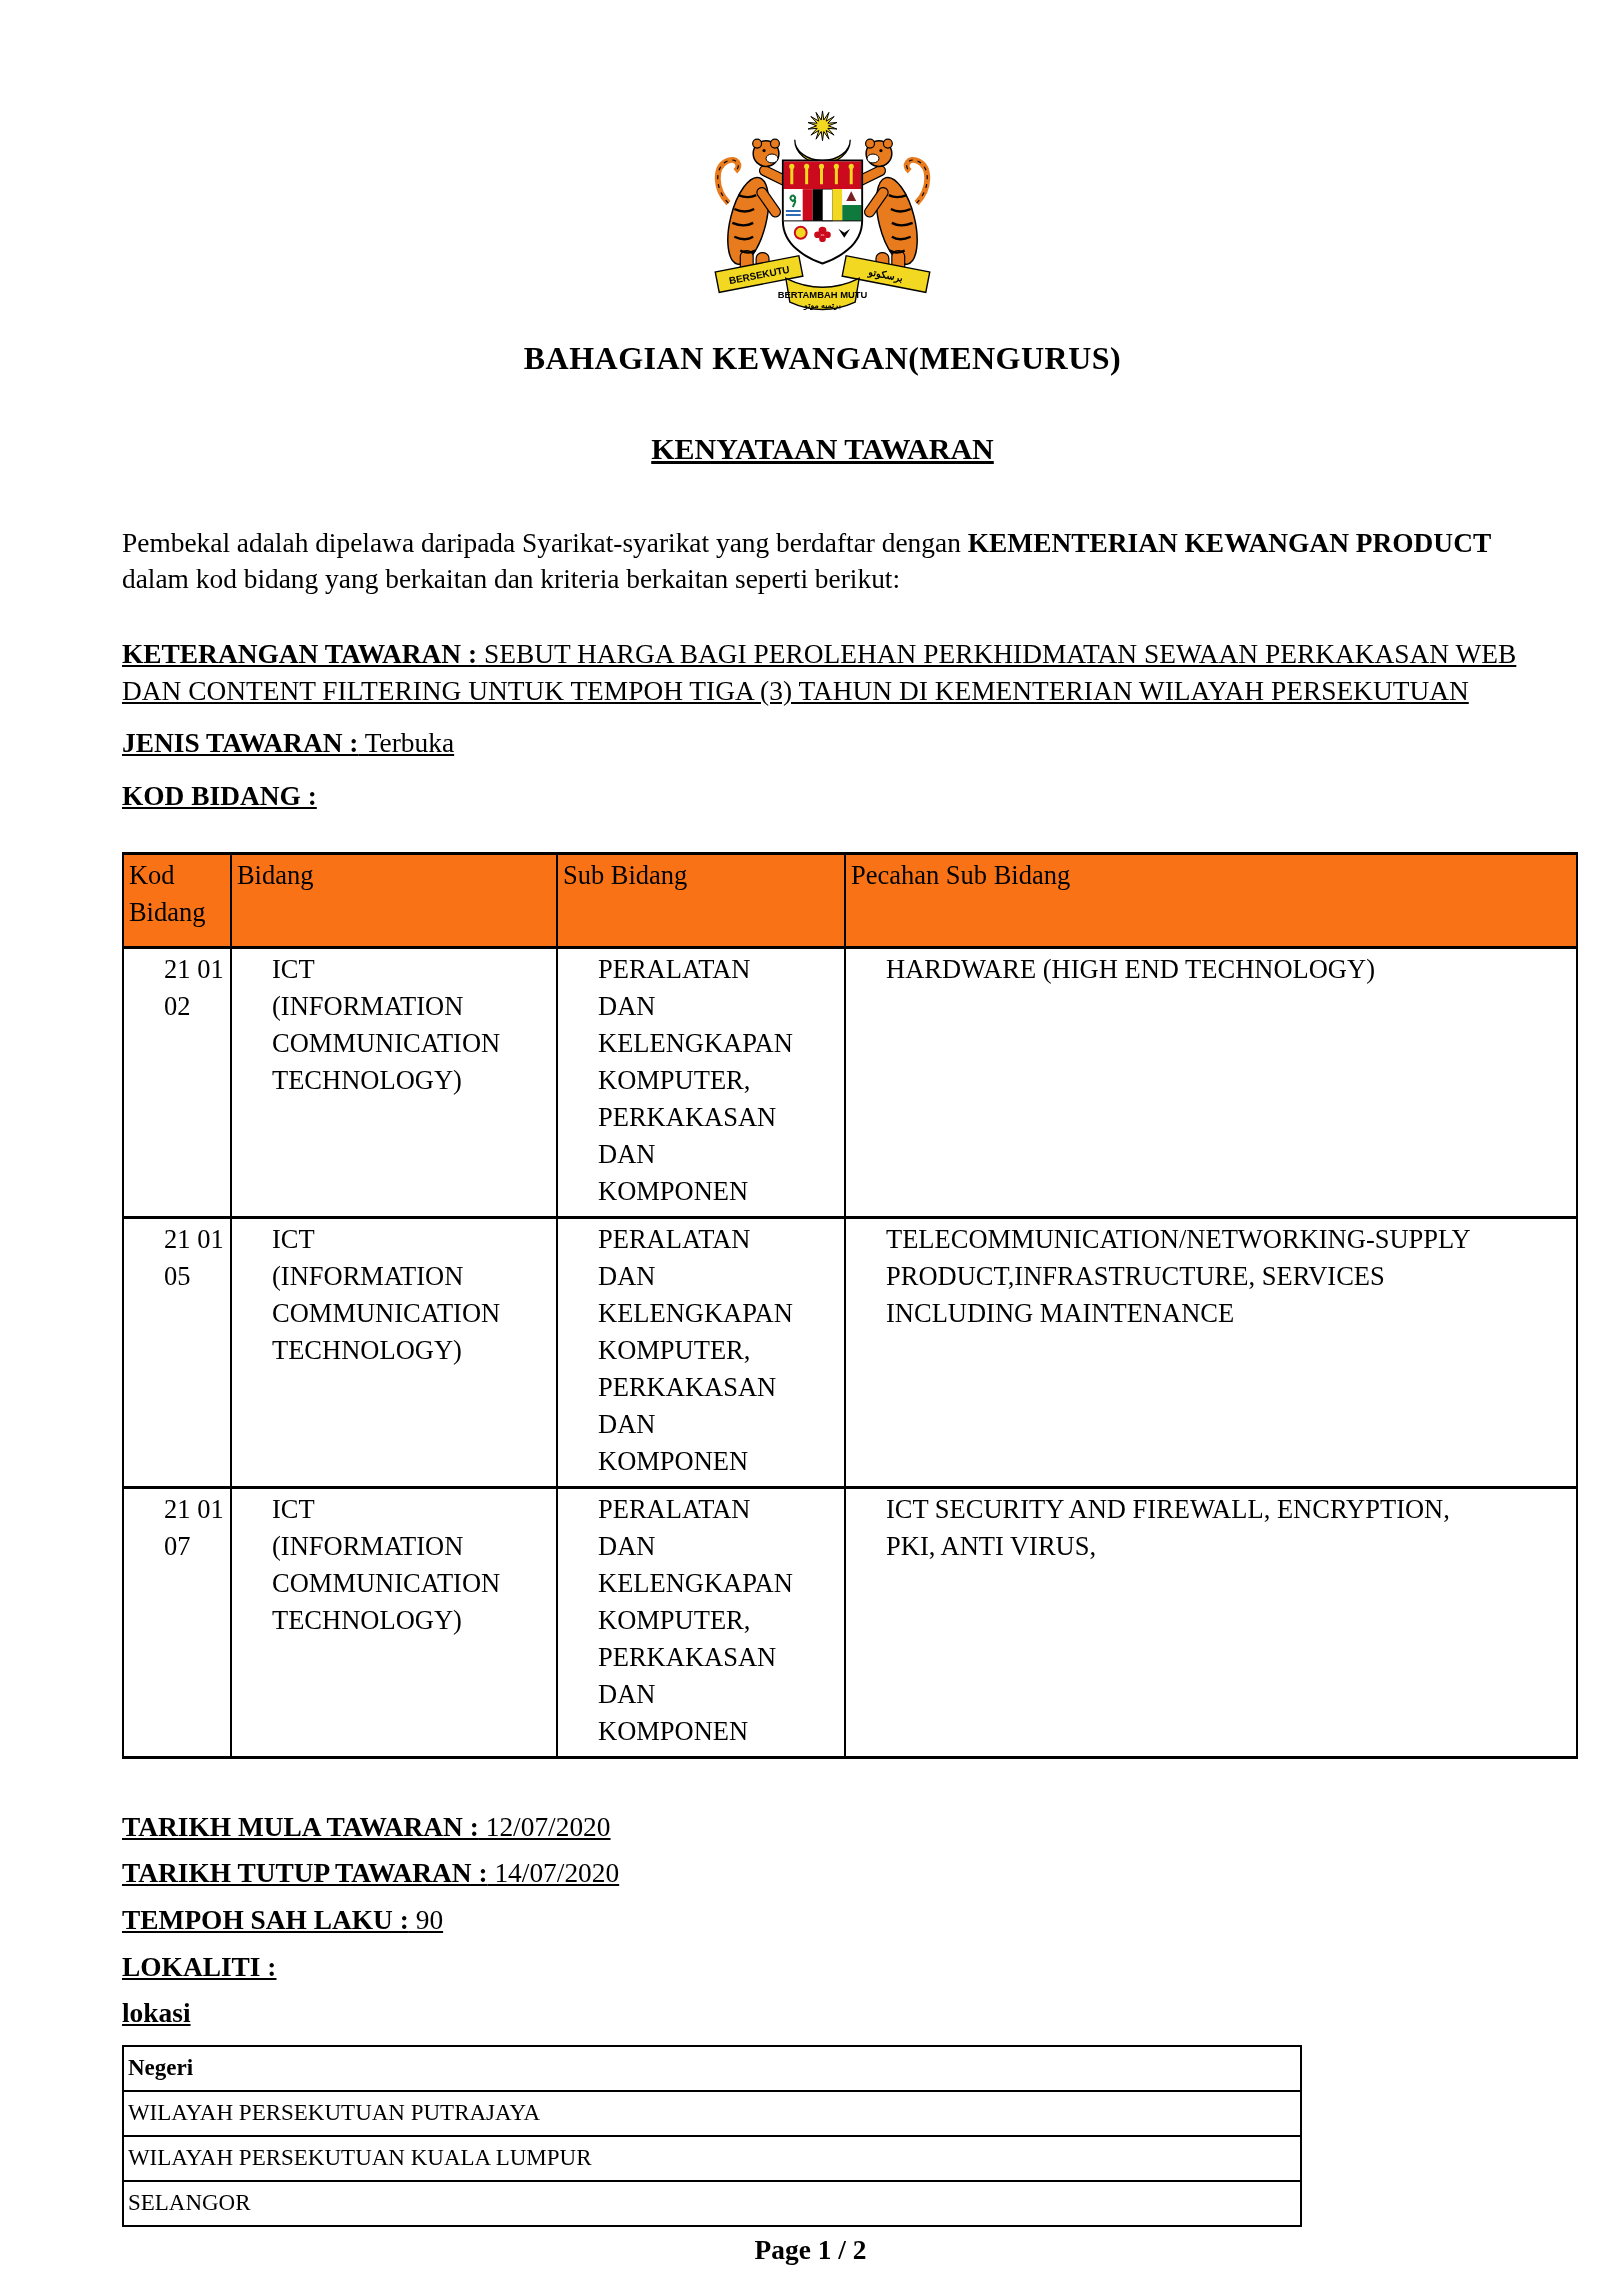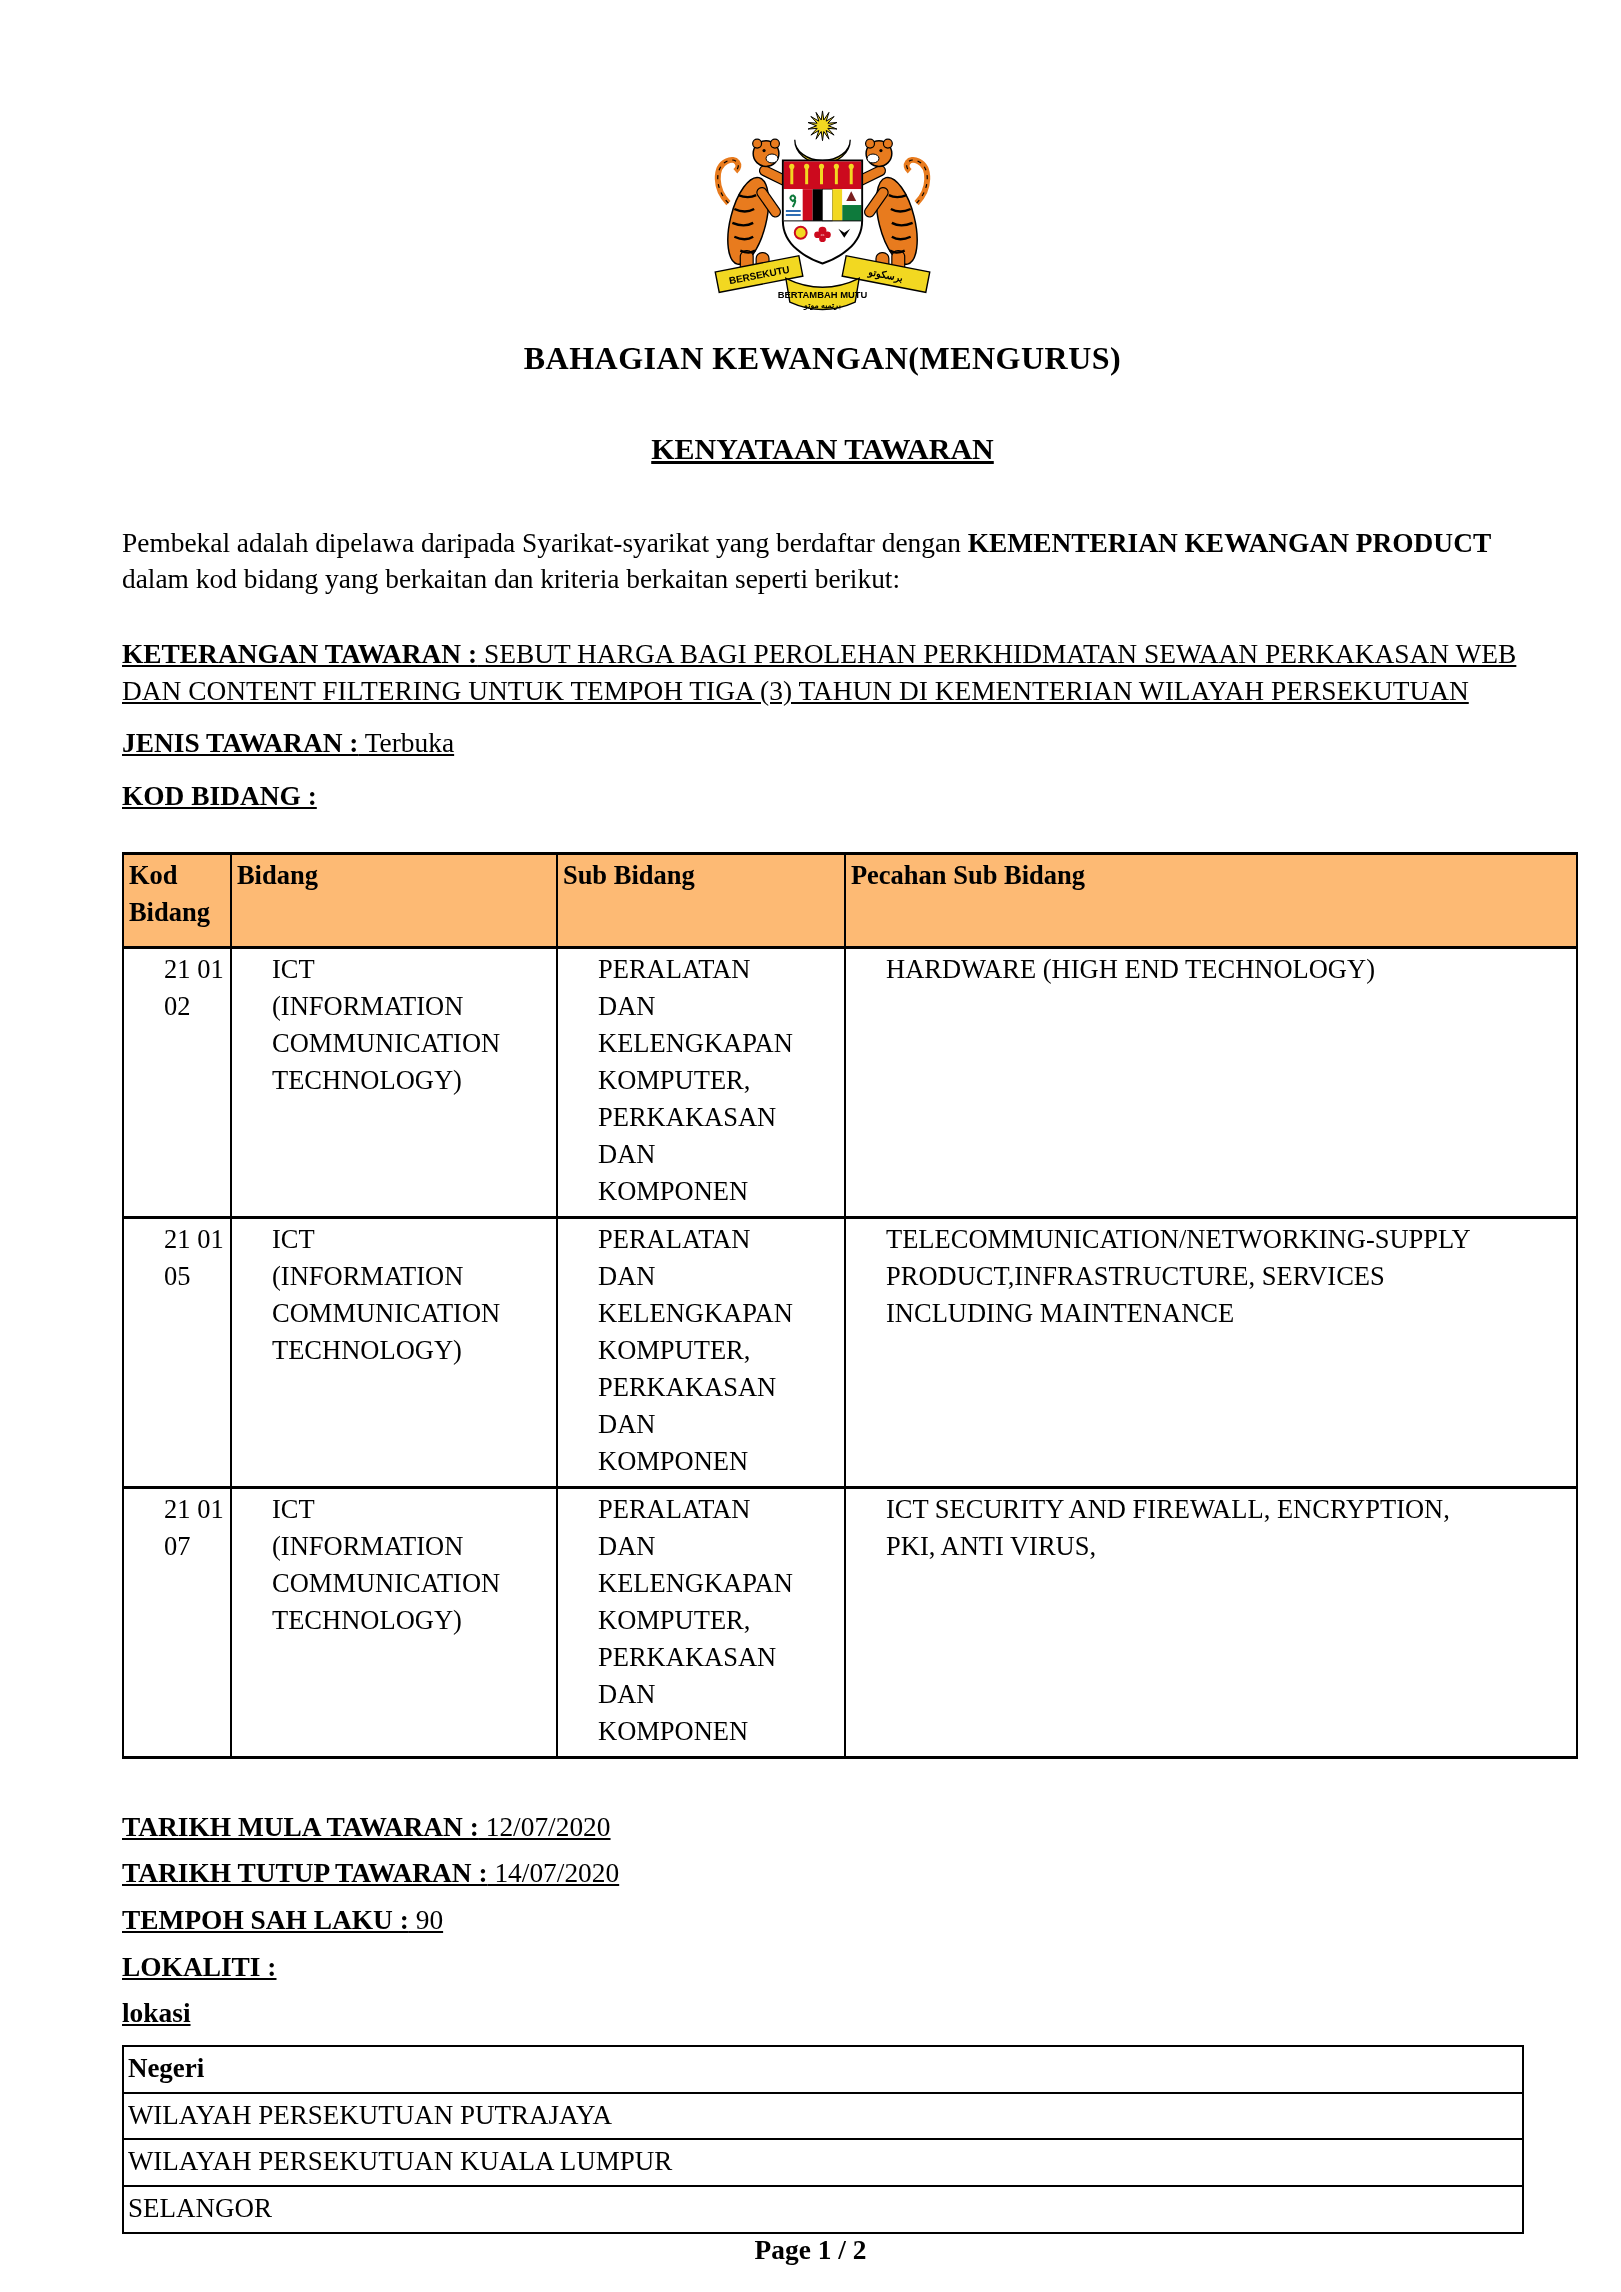--- a/index.html
+++ b/index.html
@@ -61,40 +61,40 @@
   table.main th, table.main td {
     border: 2px solid #000;
     border-top-width: 3.9px;
     border-bottom-width: 3.9px;
     vertical-align: top;
     text-align: left;
     padding: 2px 3.9px 5.9px 4.9px;
     overflow: hidden;
   }
   table.main th {
-    background: #fdba74;
-    font-weight: bold;
+    background: #f97316;
+    font-weight: normal;
     height: 94px;
   }
   table.main td { white-space: pre-line; padding-left: 40px; }
   .col-kod     { width: 108px; }
   .col-bidang  { width: 326px; }
   .col-sub     { width: 288px; }
   .col-pecahan { width: 732px; }
 
   
   .dates { margin-top: 53px; font-size: 27.4px; }
   .dates .detail-line { margin-bottom: 15.7px; line-height: 31px; }
 
   
   table.lokasi {
     margin-top: 7.8px;
     border-collapse: collapse;
-    width: 1402px;
-    font-size: 27px;
+    width: 1180px;
+    font-size: 23px;
   }
   table.lokasi th, table.lokasi td {
     border: 2.9px solid #000;
     text-align: left;
     vertical-align: middle;
     padding: 5.9px 2px 7.8px 3.9px;
     height: 45px;
   }
   table.lokasi th { font-weight: bold; }
 

